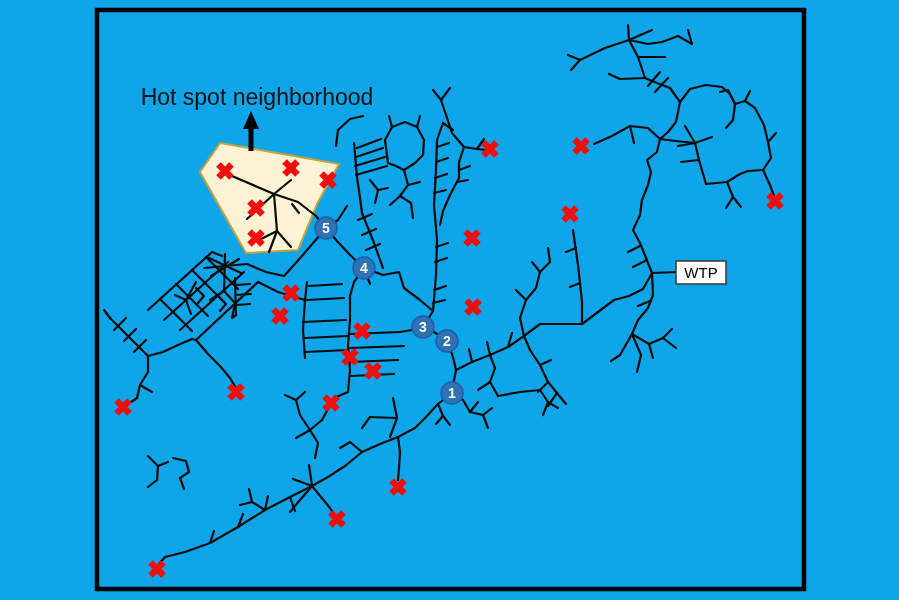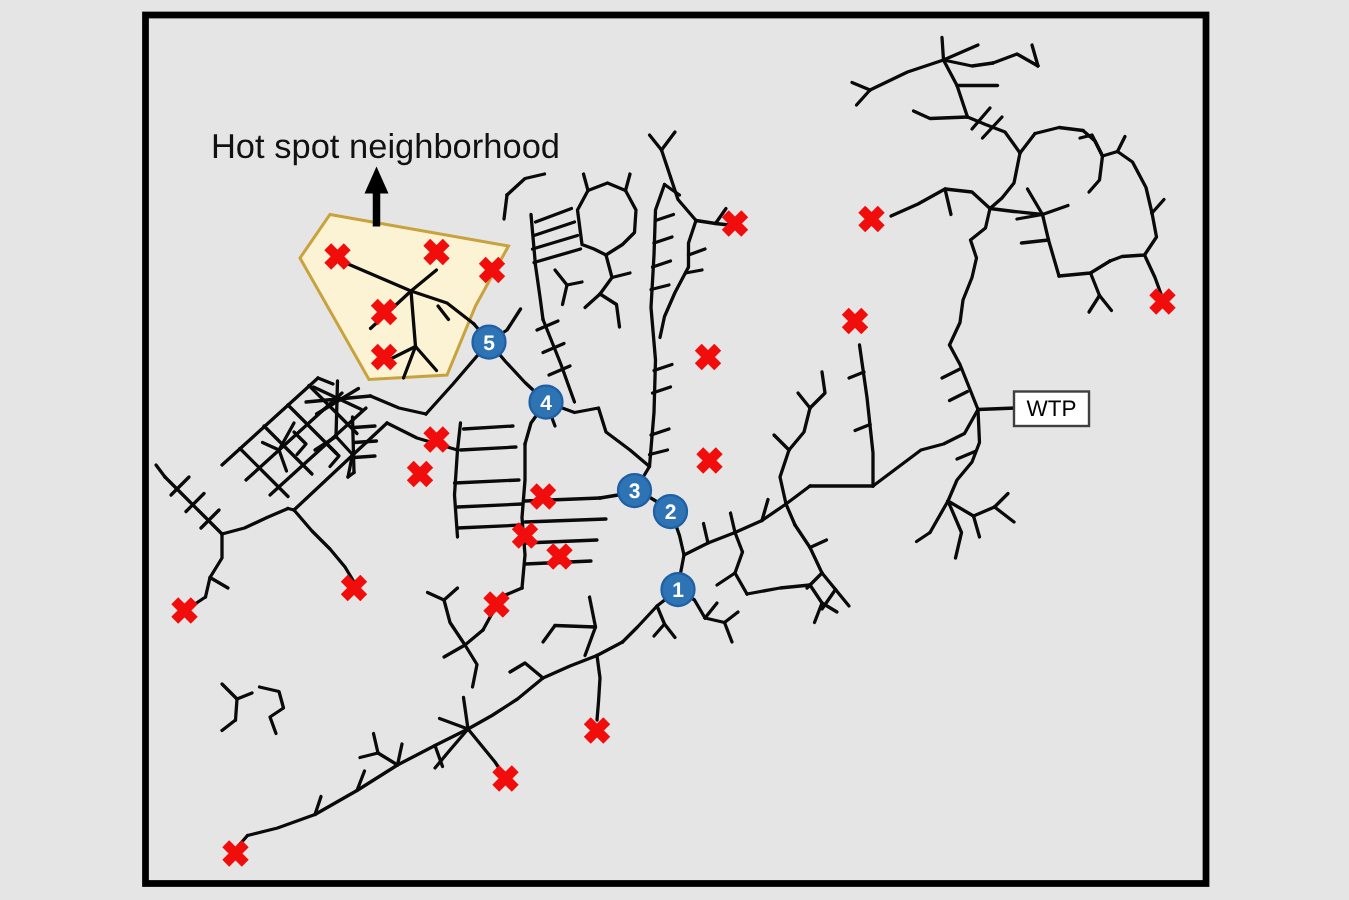--- a/index.html
+++ b/index.html
@@ -1,16 +1,16 @@
 <!DOCTYPE html>
 <html style="--net: #0a0a0a; --red: #f20d0d; --blue: #2e74b5; --blue2: #1f5fa5; --hsfill: #fcf3d5; --hsstroke: #c8a23c; --wtpstroke: #3f3f3f;"><head>
 <meta charset="utf-8">
 <style>
   html,body{margin:0;padding:0;background:#ffffff;}
-  .page{position:relative;width:899px;height:600px;background:#e5e5e5;overflow:hidden;
+  .page{position:relative;width:899px;height:600px;background:#0ea5e9;overflow:hidden;
         font-family:"Liberation Sans", sans-serif;}
   svg{position:absolute;left:0;top:0;}
   .net path{fill:none;stroke:var(--net,#0a0a0a);stroke-width:2.2;stroke-linecap:round;stroke-linejoin:round;}
   .markers path{fill:none;stroke:var(--red,#f20d0d);stroke-width:6.5;stroke-linecap:butt;}
   .sensors circle{fill:var(--blue,#2e74b5);stroke:var(--blue2,#1f5fa5);stroke-width:1.5;}
   .sensors text{fill:#ffffff;font-size:14px;font-weight:bold;text-anchor:middle;
                 font-family:"Liberation Sans", sans-serif;}
   #hotspot-poly{fill:var(--hsfill,#fcf3d5);stroke:var(--hsstroke,#c8a23c);stroke-width:2;}
   #hotspot-title{fill:#111111;font-size:23px;text-anchor:middle;font-family:"Liberation Sans", sans-serif;}
   #frame-rect{fill:none;stroke:#000000;stroke-width:4.5;}

